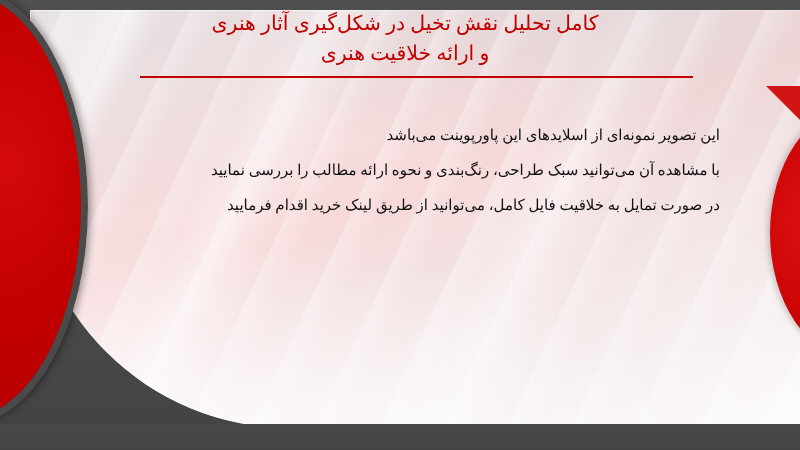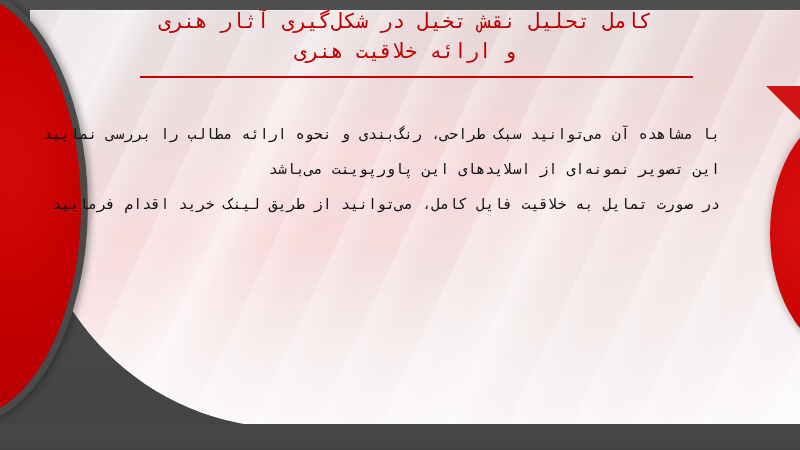--- a/index.html
+++ b/index.html
@@ -6,21 +6,21 @@
     margin: 0;
     padding: 0;
     background: #ffffff;
   }
   #slide {
     position: relative;
     width: 800px;
     height: 450px;
     overflow: hidden;
     background: #4a4a4a;
-    font-family: Liberation Mono, monospace;
+    font-family: Liberation Serif, serif;
   }
 
   
   .frame-bg {
     position: absolute;
     inset: 0;
     background: linear-gradient(180deg,#4f4f4f 0%, #4a4a4a 55%, #434343 100%);
   }
 
   
@@ -195,21 +195,21 @@
   <div class="ellipse-right"></div>
   <div class="ellipse-left"></div>
 
   <div class="title-block">
     <div class="title-line">کامل تحلیل نقش تخیل در شکل‌گیری آثار هنری</div>
     <div class="title-line">و ارائه خلاقیت هنری</div>
   </div>
   <div class="title-rule"></div>
 
   <div class="body-block">
+    <div class="body-line">این تصویر نمونه‌ای از اسلایدهای این پاورپوینت می‌باشد</div>
     <div class="body-line">با مشاهده آن می‌توانید سبک طراحی، رنگ‌بندی و نحوه ارائه مطالب را بررسی نمایید</div>
-    <div class="body-line">این تصویر نمونه‌ای از اسلایدهای این پاورپوینت می‌باشد</div>
     <div class="body-line">در صورت تمایل به خلاقیت فایل کامل، می‌توانید از طریق لینک خرید اقدام فرمایید</div>
   </div>
 
   <div class="bottom-edge"></div>
   <div class="bottom-band"></div>
 
 </div>
 
 </body></html>

